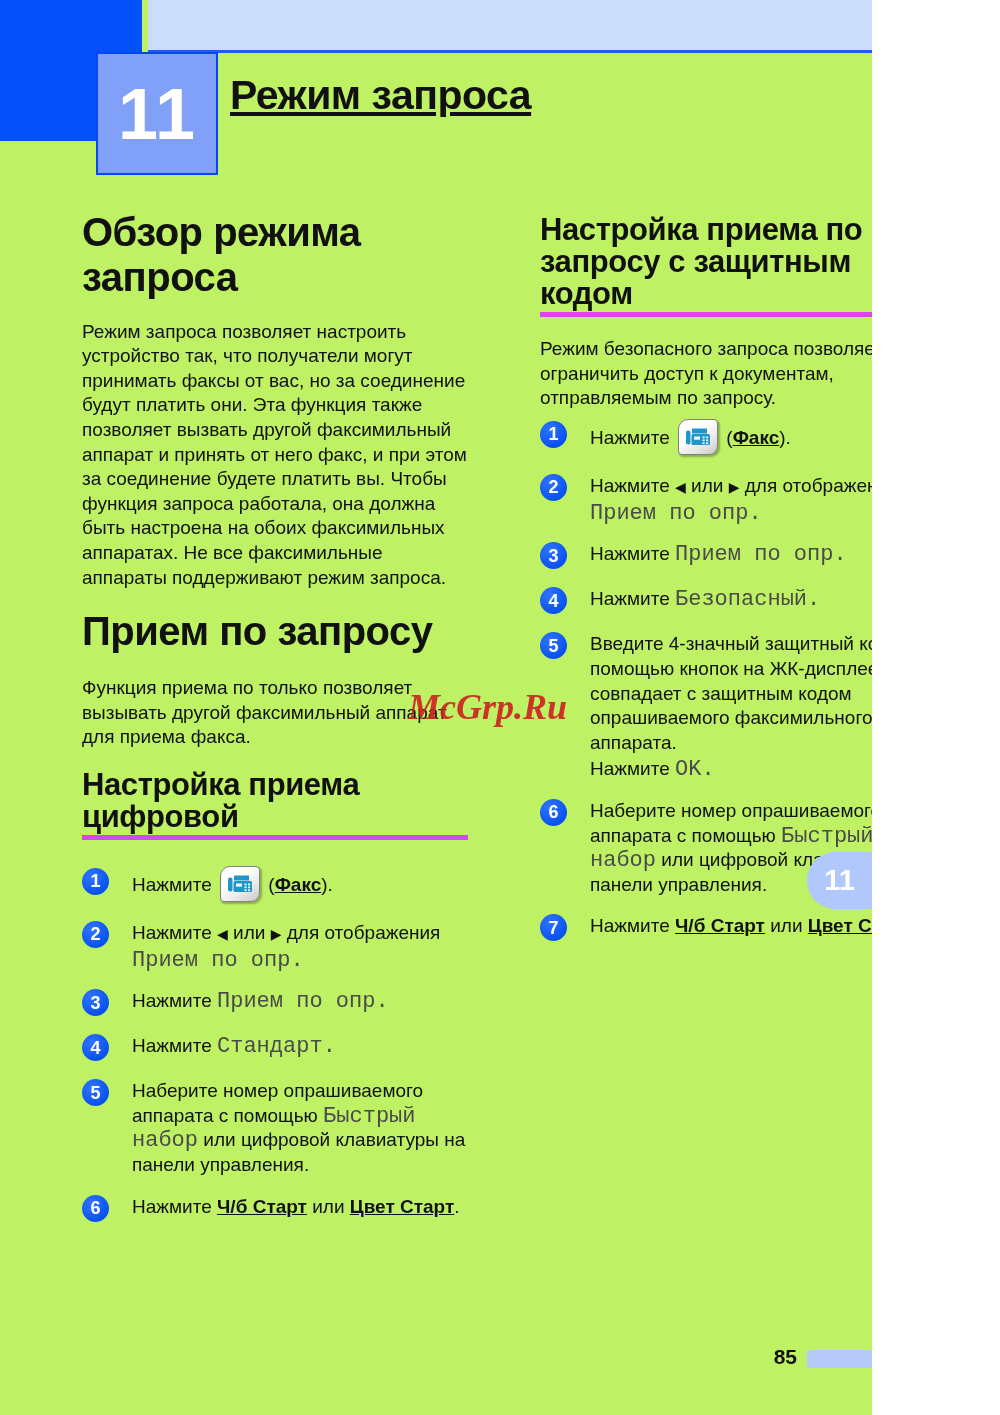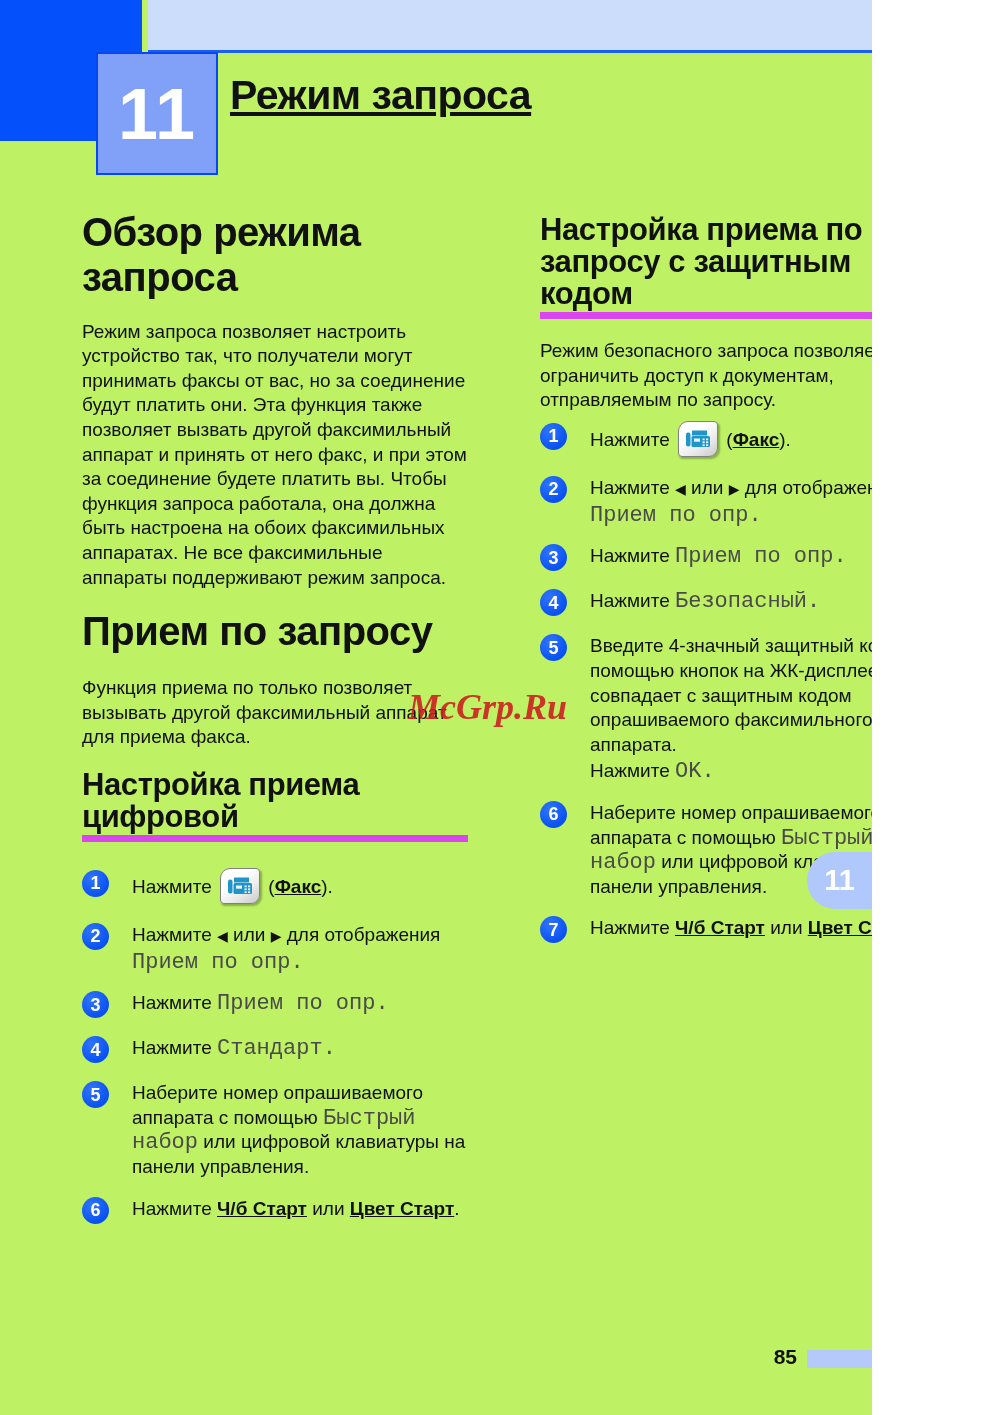--- a/index.html
+++ b/index.html
@@ -17,21 +17,21 @@
     display:flex;align-items:center;justify-content:center;z-index:5;
   }
   .chapter-box .num{color:#fff;font-size:72px;font-weight:bold;line-height:1;letter-spacing:1px;}
   .doc-title{position:absolute;left:230px;top:72px;font-size:41px;font-weight:bold;letter-spacing:-0.5px;z-index:6;text-decoration:underline;}
   
   .col{position:absolute;top:0;display:flex;flex-direction:column;align-items:stretch;}
   .col-left{left:82px;width:386px;}
   .col-right{left:540px;width:384px;}
   h1{font-size:40px;font-weight:bold;line-height:1.12;margin:0;letter-spacing:-0.5px;}
   h2{font-size:31px;font-weight:bold;line-height:32px;margin:0;letter-spacing:-0.4px;
-     padding-bottom:2px;border-bottom:7px solid #d946ef;}
+     padding-bottom:2px;border-bottom:5px solid #d946ef;}
   p{font-size:19px;line-height:24.6px;margin:0;}
   .mt-h1a{margin-top:210px;}
   .mt-p1{margin-top:20px;}
   .mt-h1b{margin-top:19px;}
   .mt-p2{margin-top:22px;}
   .mt-h2l{margin-top:19px;}
   .steps-left{margin-top:28px;}
   .mt-h2r{margin-top:214px;}
   .mt-rp1{margin-top:20px;}
   .mt-rp2{margin-top:8px;}

